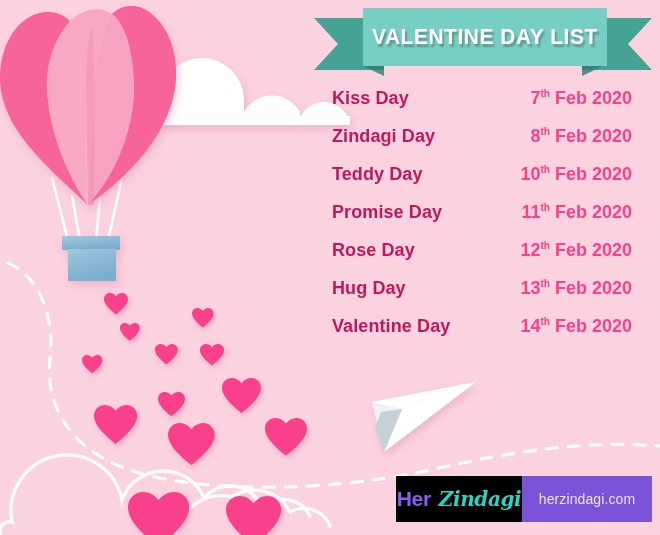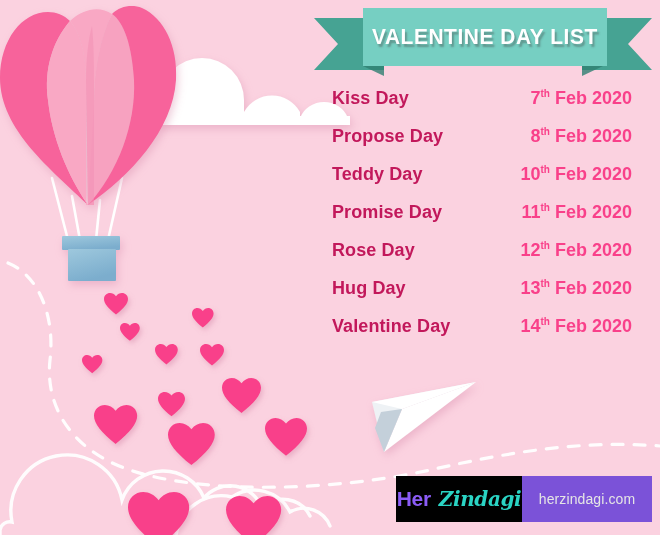--- a/index.html
+++ b/index.html
@@ -262,21 +262,21 @@
   </div>
 
   <div class="list">
 
     <div class="row">
       <span class="day-name">Kiss Day</span>
       <span class="day-date"><span>7</span><sup>th</sup><span> Feb 2020</span></span>
     </div>
 
     <div class="row">
-      <span class="day-name">Propose Day</span>
+      <span class="day-name">Zindagi Day</span>
       <span class="day-date"><span>8</span><sup>th</sup><span> Feb 2020</span></span>
     </div>
 
 
     <div class="row">
       <span class="day-name">Teddy Day</span>
       <span class="day-date"><span>10</span><sup>th</sup><span> Feb 2020</span></span>
     </div>
 
     <div class="row">

